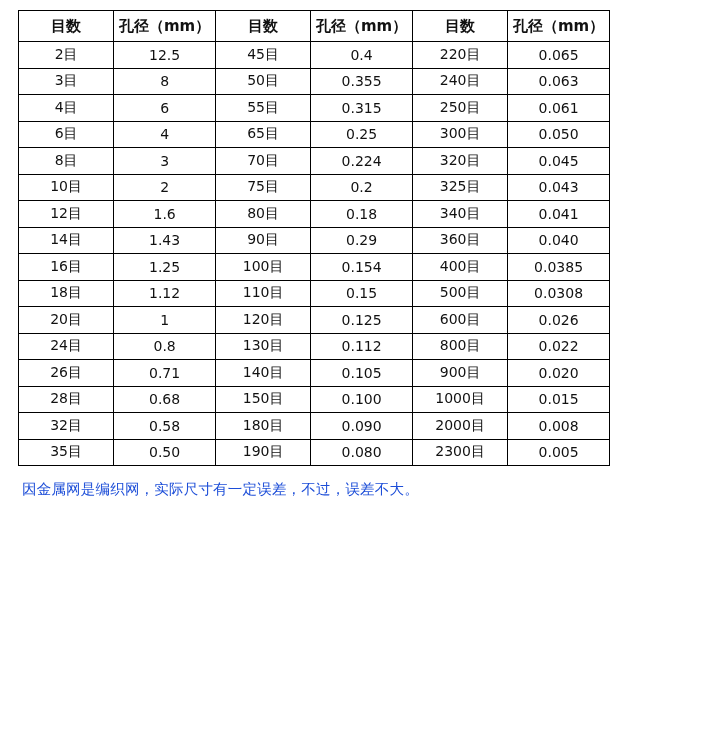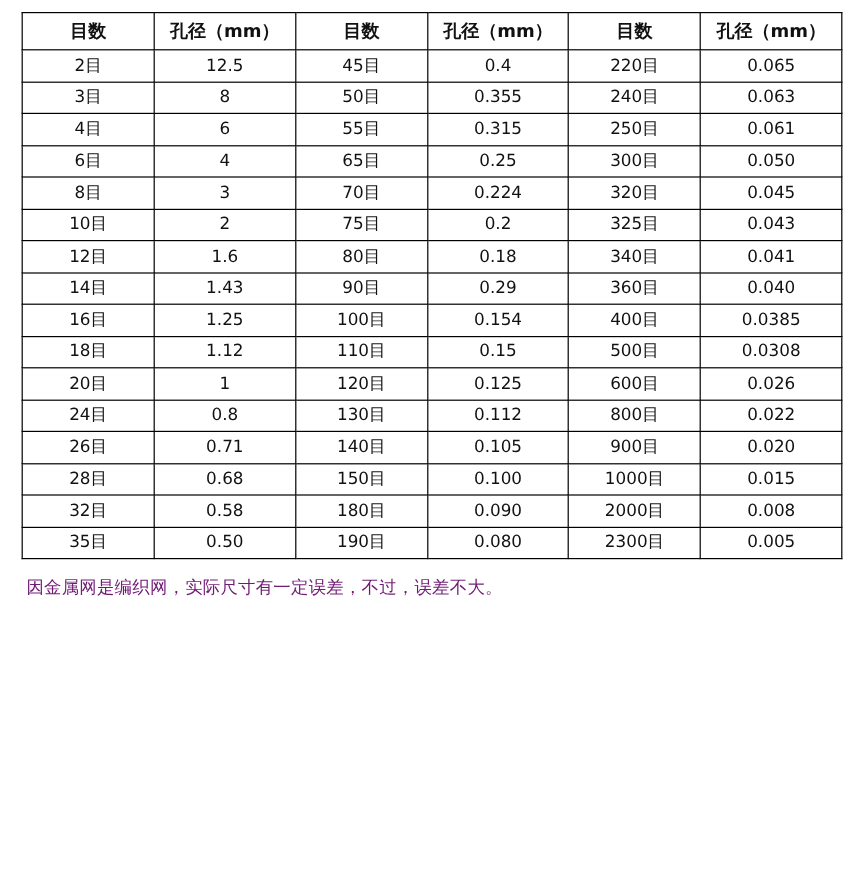--- a/index.html
+++ b/index.html
@@ -30,21 +30,21 @@
     text-align: justify;
   }
   .intro p {
     margin: 0;
   }
   .table-wrap {
     padding: 10px 18px 0 18px;
   }
   table.mesh {
     border-collapse: collapse;
-    width: 684px;
+    width: 592px;
     table-layout: fixed;
     border-radius: 30px;
   }
   table.mesh th, table.mesh td {
     border: 1px solid #000000;
     height: 25.5px;
     text-align: center;
     vertical-align: middle;
     font-size: 14px;
     color: #111111;
@@ -53,21 +53,21 @@
   table.mesh th {
     font-weight: bold;
     font-size: 15px;
     height: 30px;
   }
   table.mesh col.c-mesh { width: 16.1%; }
   table.mesh col.c-size { width: 17.2%; }
   .footnote {
     padding: 14px 22px 0 22px;
     font-size: 14.5px;
-    color: #701a75;
+    color: #1d4ed8;
     letter-spacing: 0.2px;
   }
 </style>
 </head>
 <body>
 
 <div class="page">
 
 
   <div class="table-wrap">

